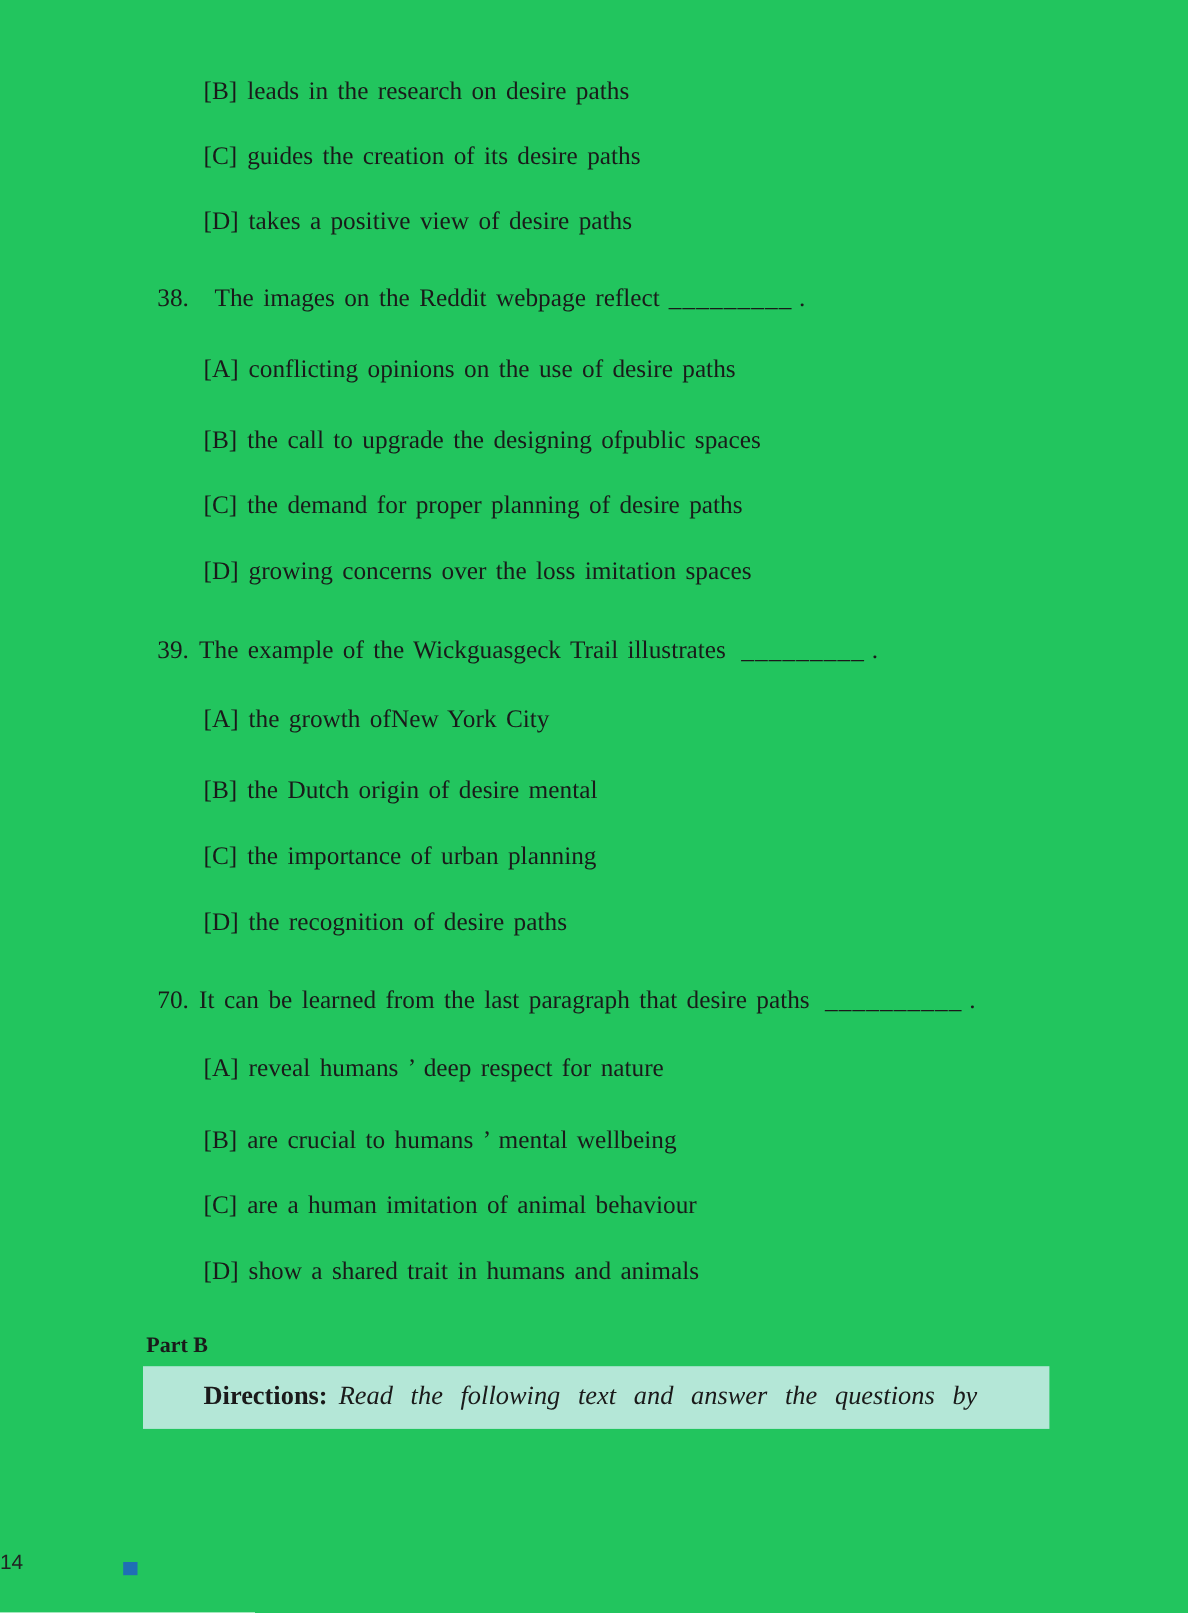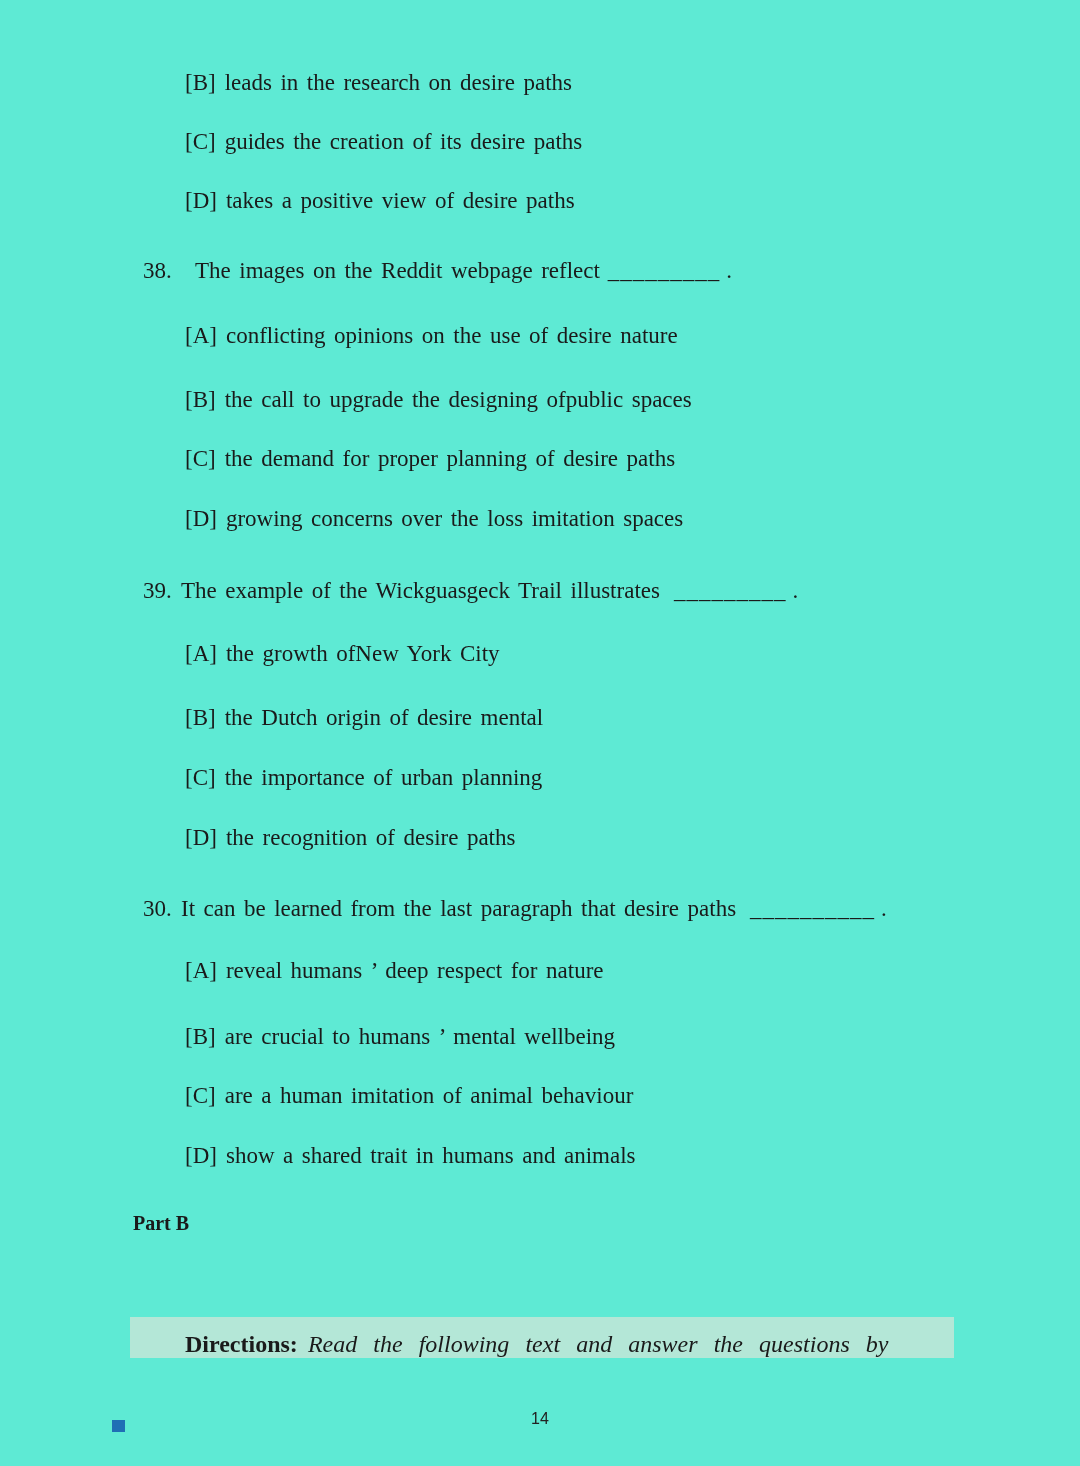--- a/index.html
+++ b/index.html
@@ -1,20 +1,20 @@
 <!DOCTYPE html>
 <html><head>
 <meta charset="utf-8">
 <style>
   html, body { margin: 0; padding: 0; background: #ffffff; }
   .page {
     position: relative;
     width: 1080px;
     height: 1466px;
-    background: #5eead4;
+    background: #22c55e;
     font-family: "Liberation Serif", serif;
     color: #1a1a1a;
     overflow: hidden;
   }
   .line {
     position: absolute;
     font-size: 23px;
     line-height: 26px;
     white-space: nowrap;
     word-spacing: 0.12em;
@@ -31,23 +31,23 @@
     position: absolute;
     left: 133px;
     font-size: 20px;
     font-weight: bold;
     line-height: 26px;
     white-space: nowrap;
   }
   .directions-box {
     position: absolute;
     left: 130px;
-    top: 1317px;
+    top: 1242px;
     width: 824px;
-    height: 41px;
+    height: 57px;
     overflow: hidden;
   }
   .directions-line {
     position: absolute;
     left: 55px;
     top: 13px;
     font-size: 24px;
     line-height: 28px;
     white-space: nowrap;
     word-spacing: 0.42em;
@@ -59,23 +59,22 @@
     left: 112px;
     top: 1420px;
     width: 13px;
     height: 12px;
   }
   .page-number {
     position: absolute;
     left: 0;
     right: 0;
     top: 1410px;
-    text-align: center;
     font-family: "Liberation Sans", sans-serif;
-    font-size: 16px;
+    font-size: 19px;
     color: #222;
   }
 </style>
 </head>
 <body>
 
 <div class="page">
 
   <div class="line opt" style="top:70px">
     <span class="olabel">[B]</span><span>leads in the research on desire paths</span>
@@ -84,21 +83,21 @@
     <span class="olabel">[C]</span><span>guides the creation of its desire paths</span>
   </div>
   <div class="line opt" style="top:188px">
     <span class="olabel">[D]</span><span>takes a positive view of desire paths</span>
   </div>
 
   <div class="line q" style="top:258px">
     <span class="qnum qnum-wide">38.</span><span>The images on the Reddit webpage reflect</span><span class="blank">_________</span><span class="suffix">.</span>
   </div>
   <div class="line opt" style="top:323px">
-    <span class="olabel">[A]</span><span>conflicting opinions on the use of desire nature</span>
+    <span class="olabel">[A]</span><span>conflicting opinions on the use of desire paths</span>
   </div>
   <div class="line opt" style="top:387px">
     <span class="olabel">[B]</span><span>the call to upgrade the designing ofpublic spaces</span>
   </div>
   <div class="line opt" style="top:446px">
     <span class="olabel">[C]</span><span>the demand for proper planning of desire paths</span>
   </div>
   <div class="line opt" style="top:506px">
     <span class="olabel">[D]</span><span>growing concerns over the loss imitation spaces</span>
   </div>
@@ -113,21 +112,21 @@
     <span class="olabel">[B]</span><span>the Dutch origin of desire mental</span>
   </div>
   <div class="line opt" style="top:765px">
     <span class="olabel">[C]</span><span>the importance of urban planning</span>
   </div>
   <div class="line opt" style="top:825px">
     <span class="olabel">[D]</span><span>the recognition of desire paths</span>
   </div>
 
   <div class="line q" style="top:896px">
-    <span class="qnum qnum-normal">30.</span><span>It can be learned from the last paragraph that desire paths</span><span class="blank" style="margin-left:14px">__________</span><span class="suffix">.</span>
+    <span class="qnum qnum-normal">70.</span><span>It can be learned from the last paragraph that desire paths</span><span class="blank" style="margin-left:14px">__________</span><span class="suffix">.</span>
   </div>
   <div class="line opt" style="top:958px">
     <span class="olabel">[A]</span><span>reveal humans ’ deep respect for nature</span>
   </div>
   <div class="line opt" style="top:1024px">
     <span class="olabel">[B]</span><span>are crucial to humans ’ mental wellbeing</span>
   </div>
   <div class="line opt" style="top:1083px">
     <span class="olabel">[C]</span><span>are a human imitation of animal behaviour</span>
   </div>

